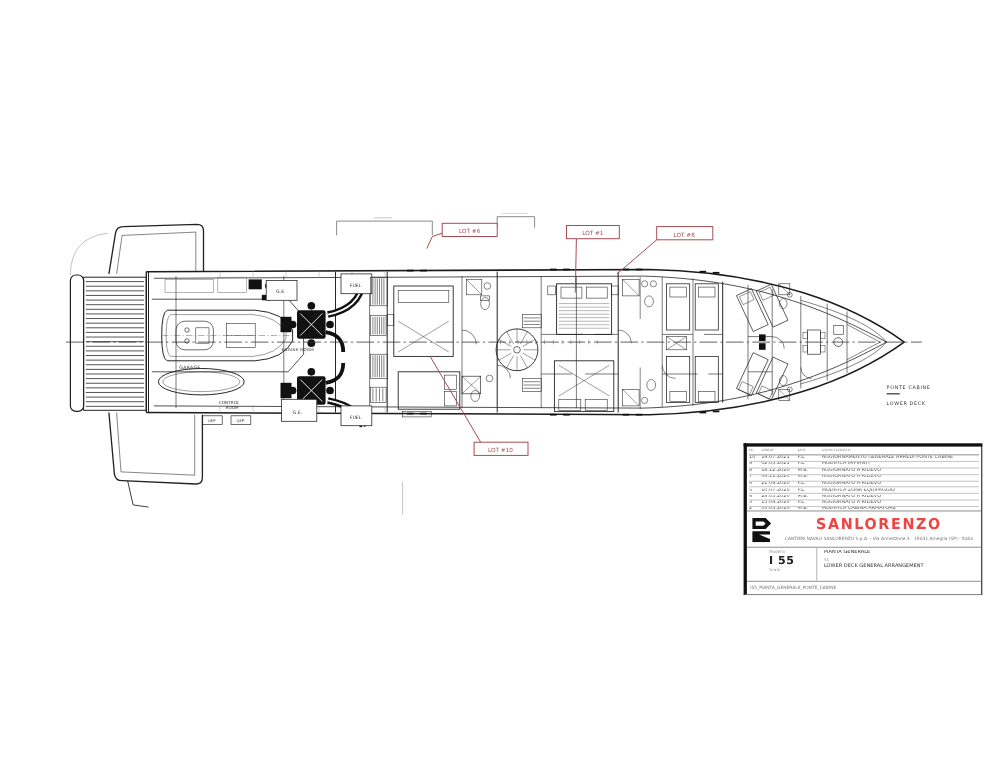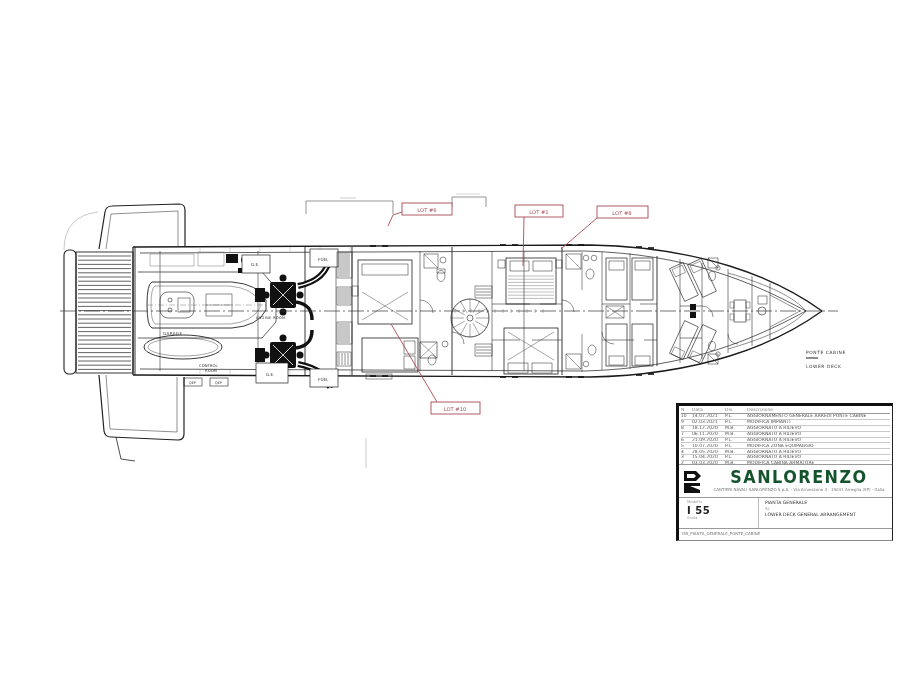--- a/index.html
+++ b/index.html
@@ -14,25 +14,25 @@
   .tb-table{height:57px;overflow:hidden;padding:1px 2px 0 2px;}
   .rev-row{display:grid;grid-template-columns:11px 33px 22px 1fr;align-items:center;
     height:4.9px;overflow:hidden;border-bottom:0.5px solid #c9c9c9;}
   .rev-row span{font-size:4.5px;line-height:4.5px;color:#555;white-space:nowrap;overflow:hidden;}
   .rev-head{border-bottom:1px solid #999;height:6px;}
   .rev-head span{color:#888;}
   .tb-logo{height:34px;border-top:1px solid #999;border-bottom:1px solid #999;
     display:flex;align-items:center;padding:0 4px;box-sizing:border-box;}
   .logo-mark{width:19px;height:23px;flex:0 0 auto;margin-right:8px;}
   .logo-right{flex:1;text-align:center;}
-  .wordmark{font-size:16px;font-weight:bold;letter-spacing:1.5px;color:#14532d;
+  .wordmark{font-size:13px;font-weight:bold;letter-spacing:1.5px;color:#ef4444;
     transform:scaleY(1.05);line-height:16px;white-space:nowrap;}
   .addr{font-size:4px;line-height:5px;color:#777;margin-top:1px;white-space:nowrap;overflow:hidden;}
   .tb-fields{height:31px;display:flex;box-sizing:border-box;border-bottom:1px solid #999;}
-  .tb-left{width:80px;border-right:0.5px solid #bbb;padding:2px 0 0 8px;box-sizing:border-box;}
+  .tb-left{width:64px;border-right:0.5px solid #bbb;padding:2px 0 0 20px;box-sizing:border-box;}
   .tb-right{flex:1;padding:2px 0 0 6px;box-sizing:border-box;}
   .lbl{font-size:3.8px;line-height:4.5px;color:#999;white-space:nowrap;overflow:hidden;}
   .big{font-size:10px;line-height:11px;font-weight:bold;color:#222;letter-spacing:0.5px;}
   .tline{font-size:4.6px;line-height:6px;color:#333;white-space:nowrap;overflow:hidden;}
   .tline.dim{color:#999;font-size:4px;}
   .tb-file{font-size:4px;line-height:9px;color:#777;padding-left:3px;white-space:nowrap;overflow:hidden;}
 </style>
 </head>
 <body>
 

